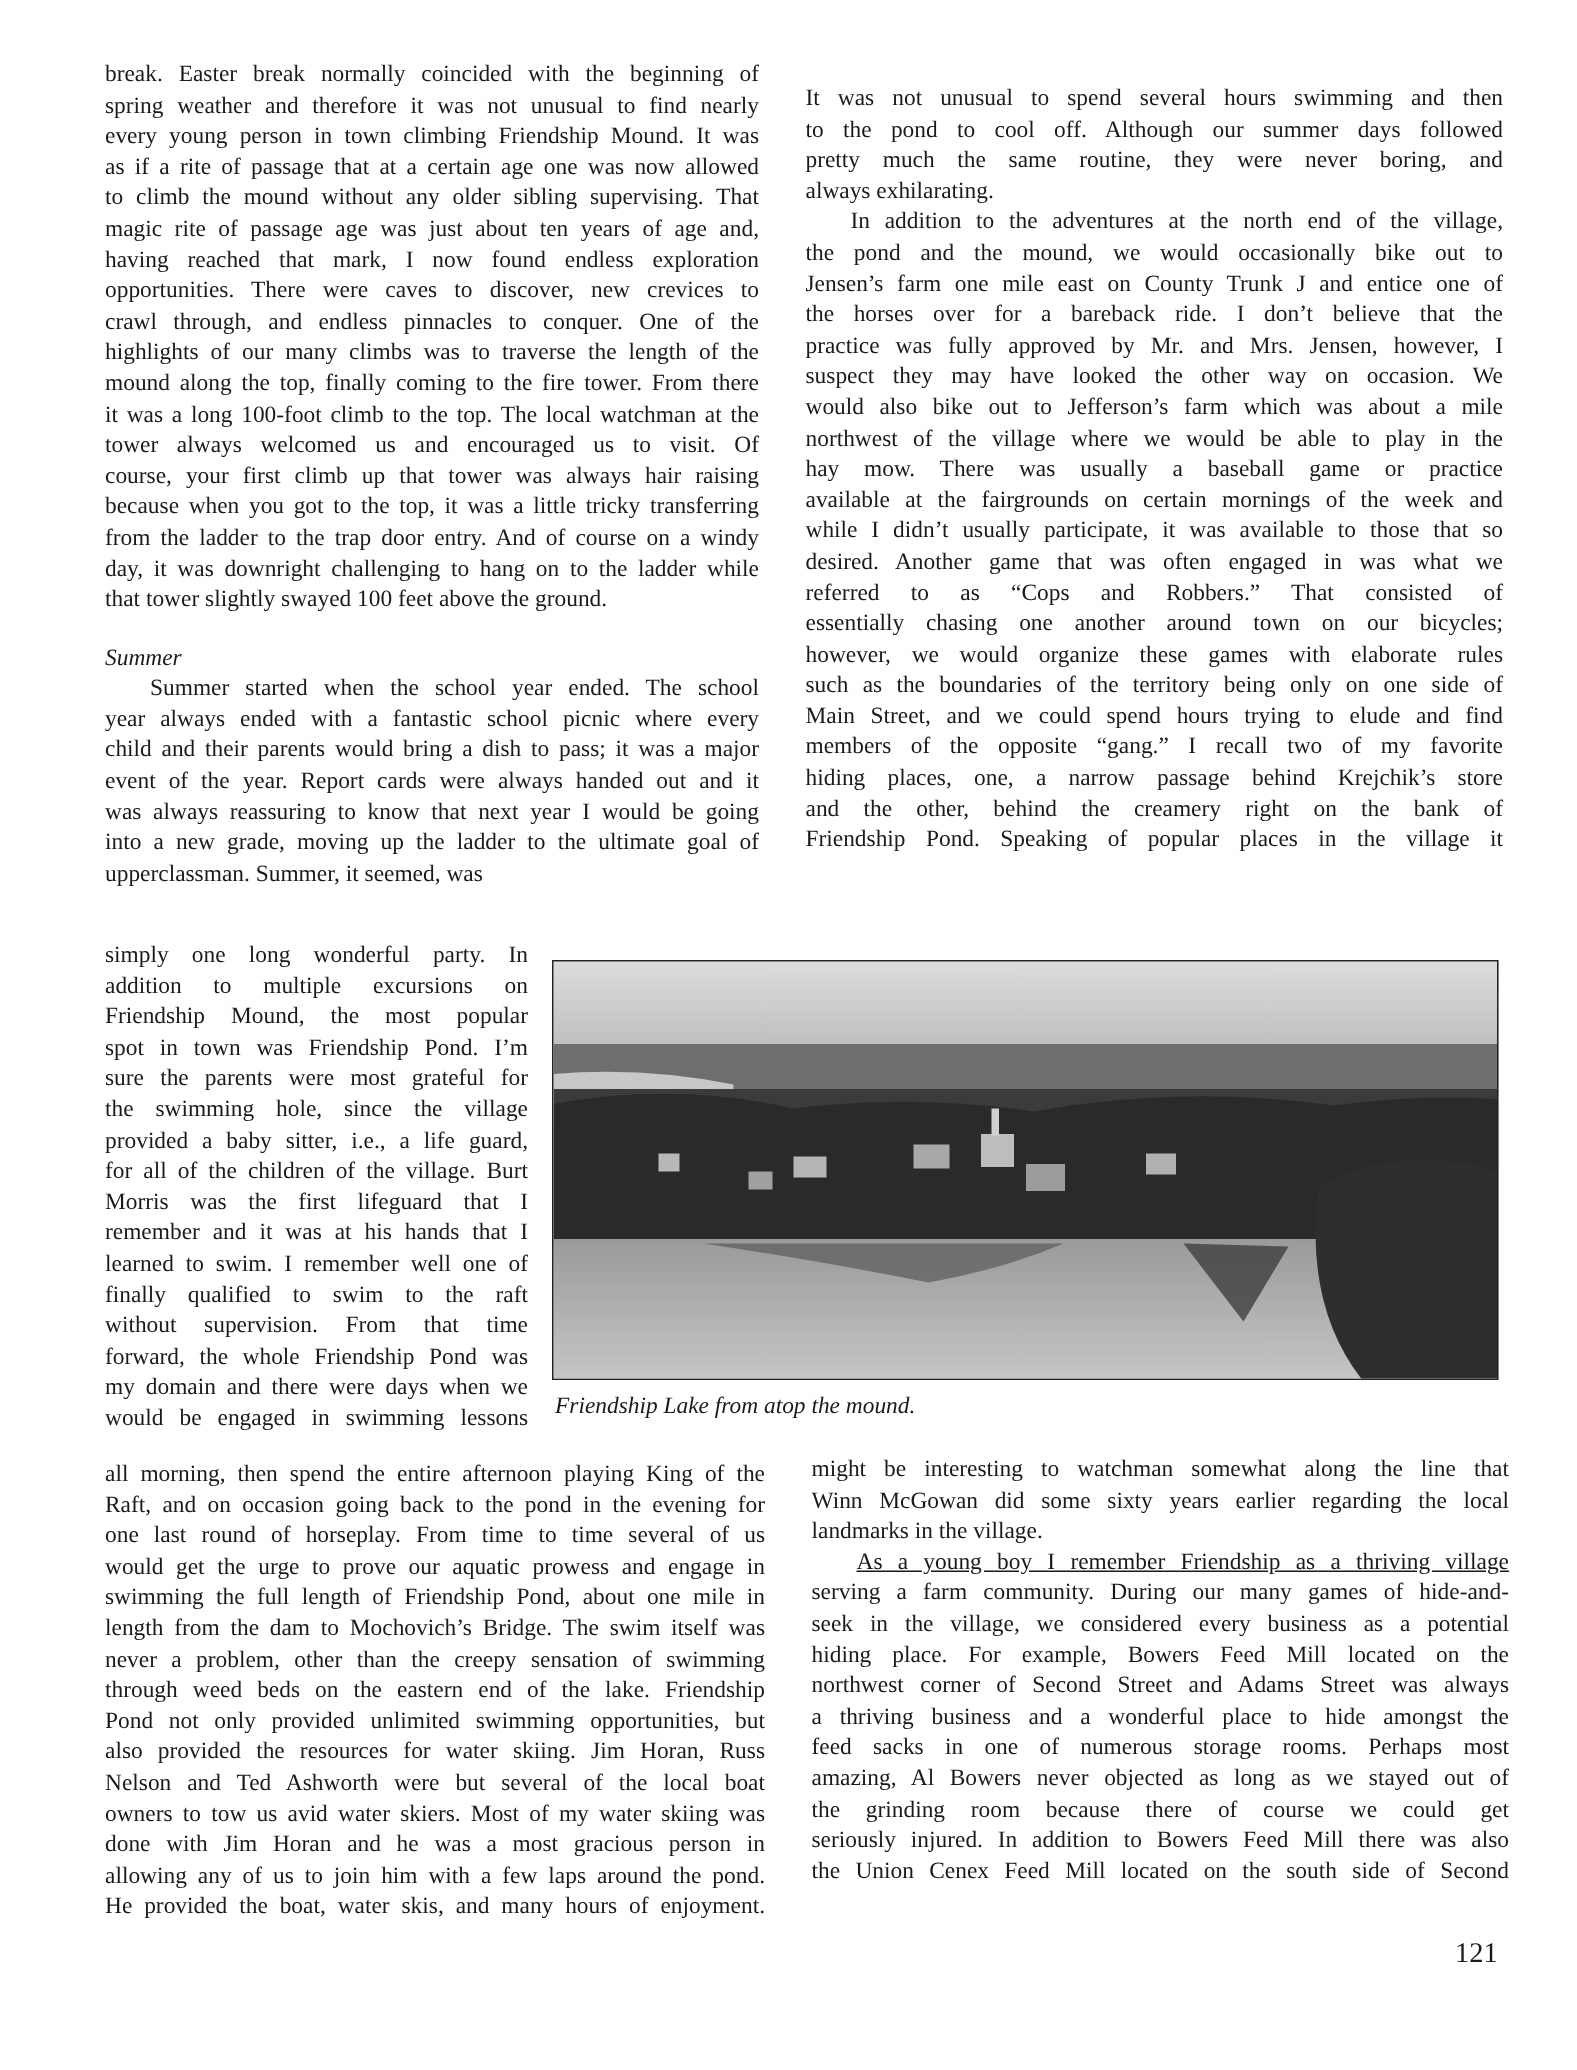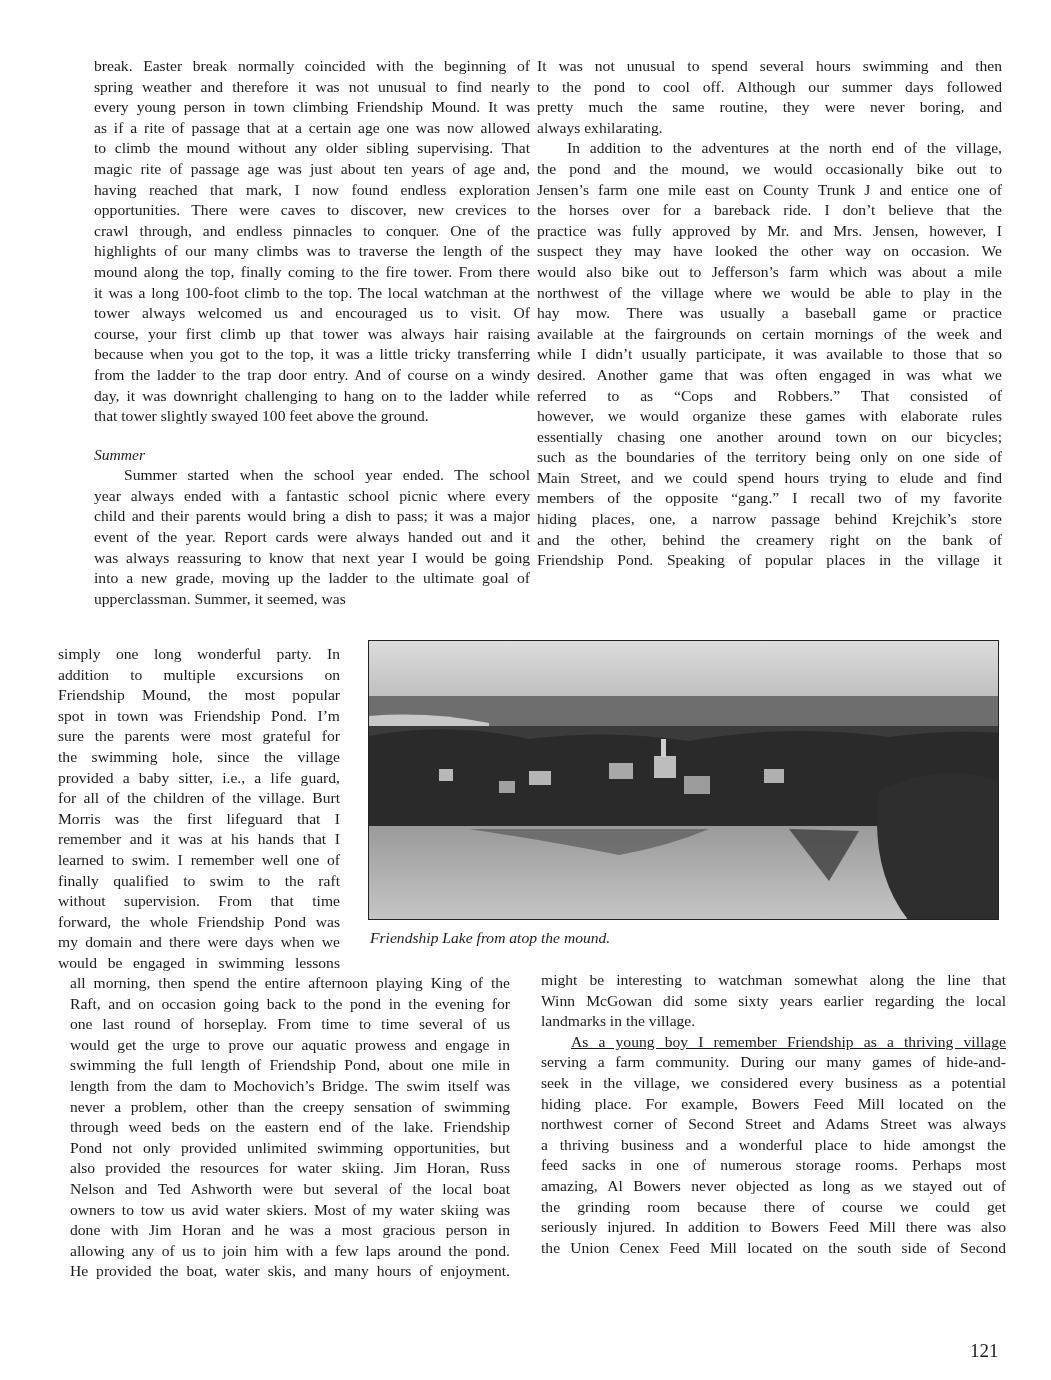--- a/index.html
+++ b/index.html
@@ -3,29 +3,29 @@
 <meta charset="utf-8">
 <style>
   html, body { margin: 0; padding: 0; background: #ffffff; }
   body { width: 1051px; height: 1380px; position: relative; overflow: hidden;
          font-family: "Liberation Serif", "DejaVu Serif", serif; color: #1a1a1a; }
   .col { position: absolute; font-size: 15.6px; line-height: 20.6px; text-align: justify; }
   .col p { margin: 0; }
   .line { display: block; text-align: justify; text-align-last: justify; white-space: nowrap; }
   .line.last { text-align-last: left; }
   .heading { font-style: italic; margin-top: 18px !important; }
-  #left-top { left: 70px; top: 56px; width: 436px; margin-left: 24px; }
-  #left-narrow { left: 58px; top: 627px; width: 282px; margin-top: 17px; }
+  #left-top { left: 70px; top: 40px; width: 436px; }
+  #left-narrow { left: 70px; top: 627px; width: 282px; }
   #left-bottom { left: 70px; top: 973px; width: 440px; }
   #right-top { left: 537px; top: 56px; width: 465px; }
   #right-bottom { left: 541px; top: 970px; width: 465px; }
   .photo { position: absolute; left: 368px; top: 640px; width: 631px; height: 280px;
            border: 1.5px solid #222; box-sizing: border-box; overflow: hidden; background: #cfcfcf; }
   .caption { position: absolute; left: 370px; top: 929px; font-style: italic; font-size: 15.6px; }
-  .page-number { position: absolute; left: 970px; top: 1292px; font-size: 19px; margin-top: 48px; }
+  .page-number { position: absolute; left: 970px; top: 1292px; font-size: 19px; }
 </style>
 </head>
 <body>
 
 <div class="col" id="left-top">
   <div id="lt-para">
       <span class="line">break. Easter break normally coincided with the beginning of</span>
       <span class="line">spring weather and therefore it was not unusual to find nearly</span>
       <span class="line">every young person in town climbing Friendship Mound. It was</span>
       <span class="line">as if a rite of passage that at a certain age one was  now allowed</span>
@@ -111,22 +111,22 @@
       <span class="line">the horses over for a bareback ride. I don’t believe that the</span>
       <span class="line">practice was fully approved by Mr. and Mrs. Jensen, however, I</span>
       <span class="line">suspect they may have looked the other way on occasion. We</span>
       <span class="line">would also bike out to Jefferson’s farm which was about a mile</span>
       <span class="line">northwest of the village where we would be able to play in the</span>
       <span class="line">hay mow. There was usually a baseball game or practice</span>
       <span class="line">available at the fairgrounds on certain mornings of the week and</span>
       <span class="line">while I didn’t usually participate, it was available to those that so</span>
       <span class="line">desired. Another game that was often engaged in was what we</span>
       <span class="line">referred to as “Cops and Robbers.”  That consisted of</span>
+      <span class="line">essentially chasing one another around town on our bicycles;</span>
       <span class="line">however, we would organize these games with elaborate rules</span>
-      <span class="line">essentially chasing one another around town on our bicycles;</span>
       <span class="line">such as the boundaries of the territory being only on one side of</span>
       <span class="line">Main Street, and we could spend hours trying to elude and find</span>
       <span class="line">members of the opposite “gang.”  I recall two of my favorite</span>
       <span class="line">hiding places, one,  a narrow passage behind Krejchik’s store</span>
       <span class="line">and the other, behind the creamery right on the bank of</span>
       <span class="line">Friendship Pond. Speaking of popular places in the village it</span>
     </div>
 </div>
 
 <div class="photo">

